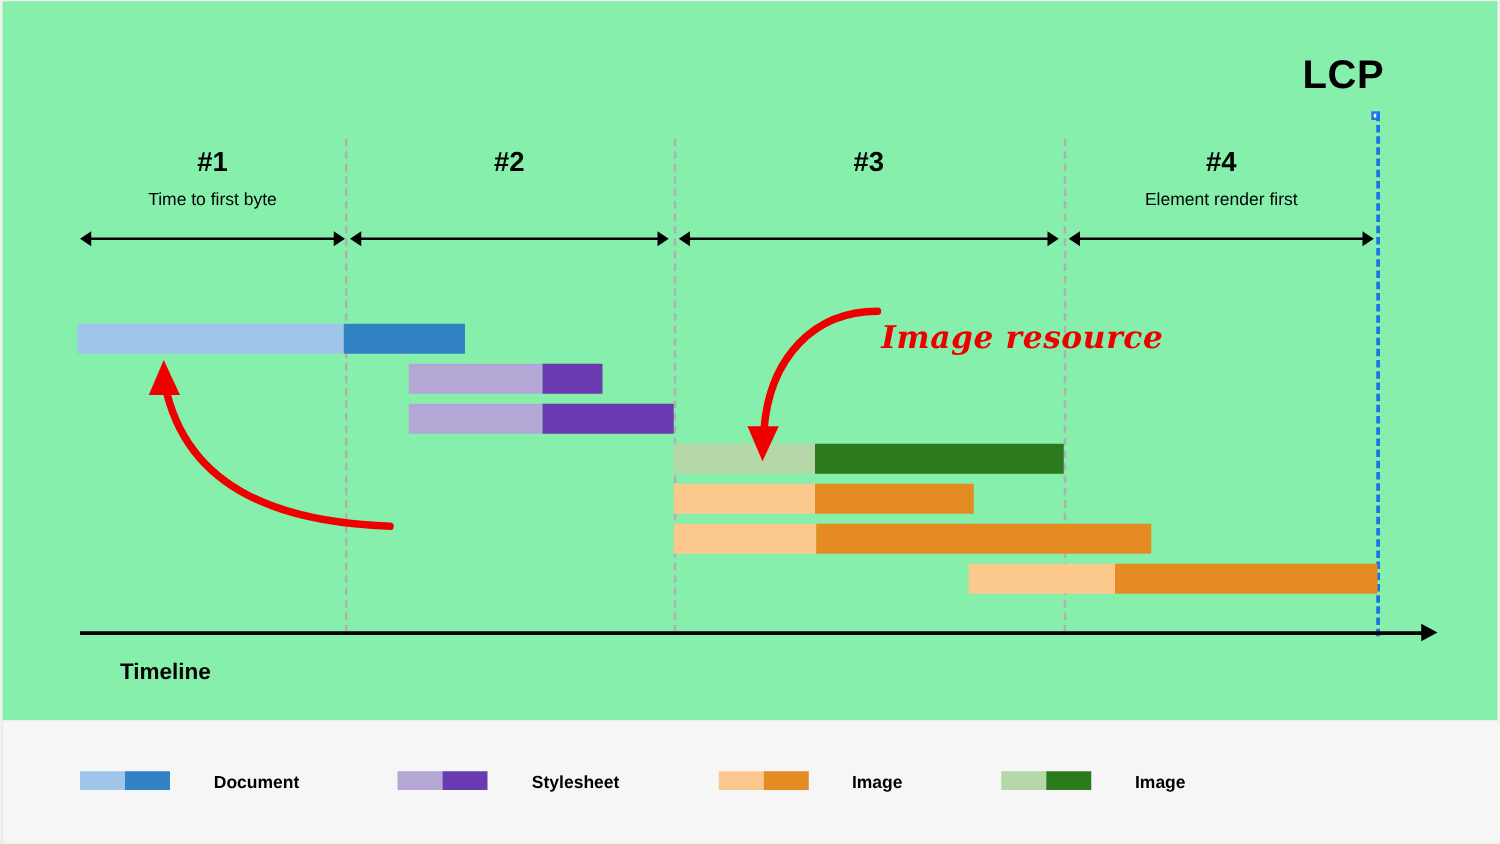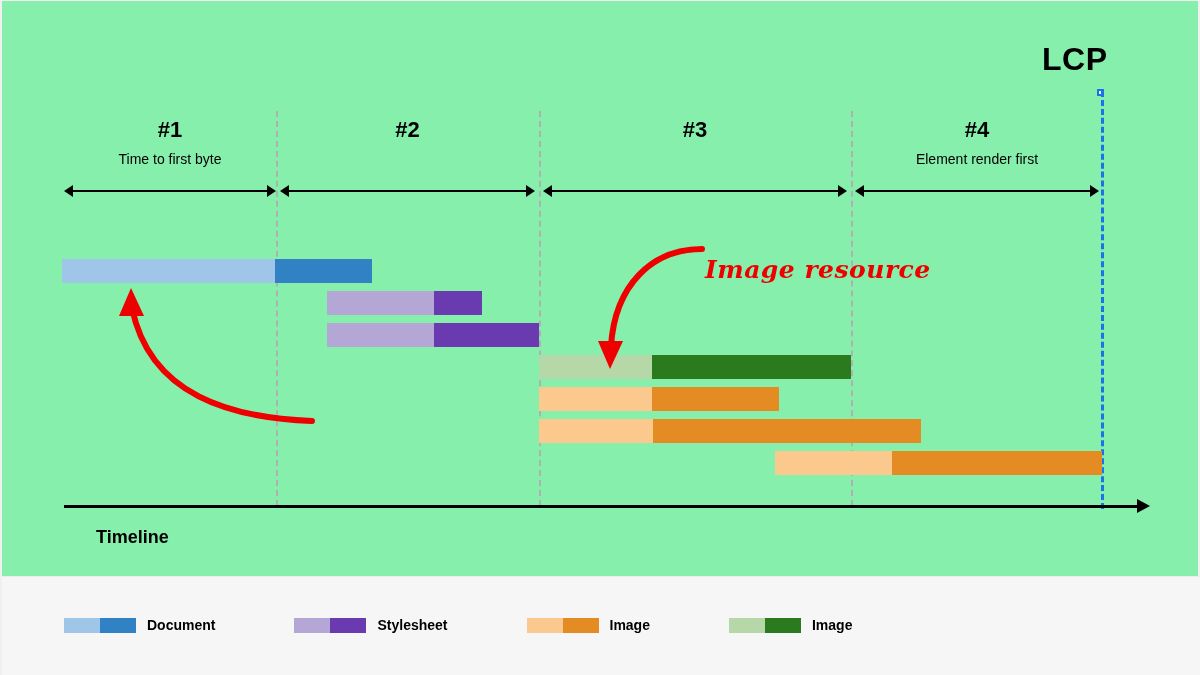--- a/index.html
+++ b/index.html
@@ -177,22 +177,23 @@
   }
   .legend-items {
     position: absolute;
     left: 62px;
     top: 40px;
     display: flex;
     align-items: center;
   }
   .legend-item {
     display: flex;
-    align-items: flex-end;
+    align-items: flex-start;
     margin-right: 79px;
+    gap: 24px;
   }
   .legend-swatch {
     display: flex;
     width: 72px;
     height: 15px;
     margin-right: 11px;
   }
   .legend-swatch span { width: 50%; height: 100%; }
   .legend-label {
     font-size: 14px;

